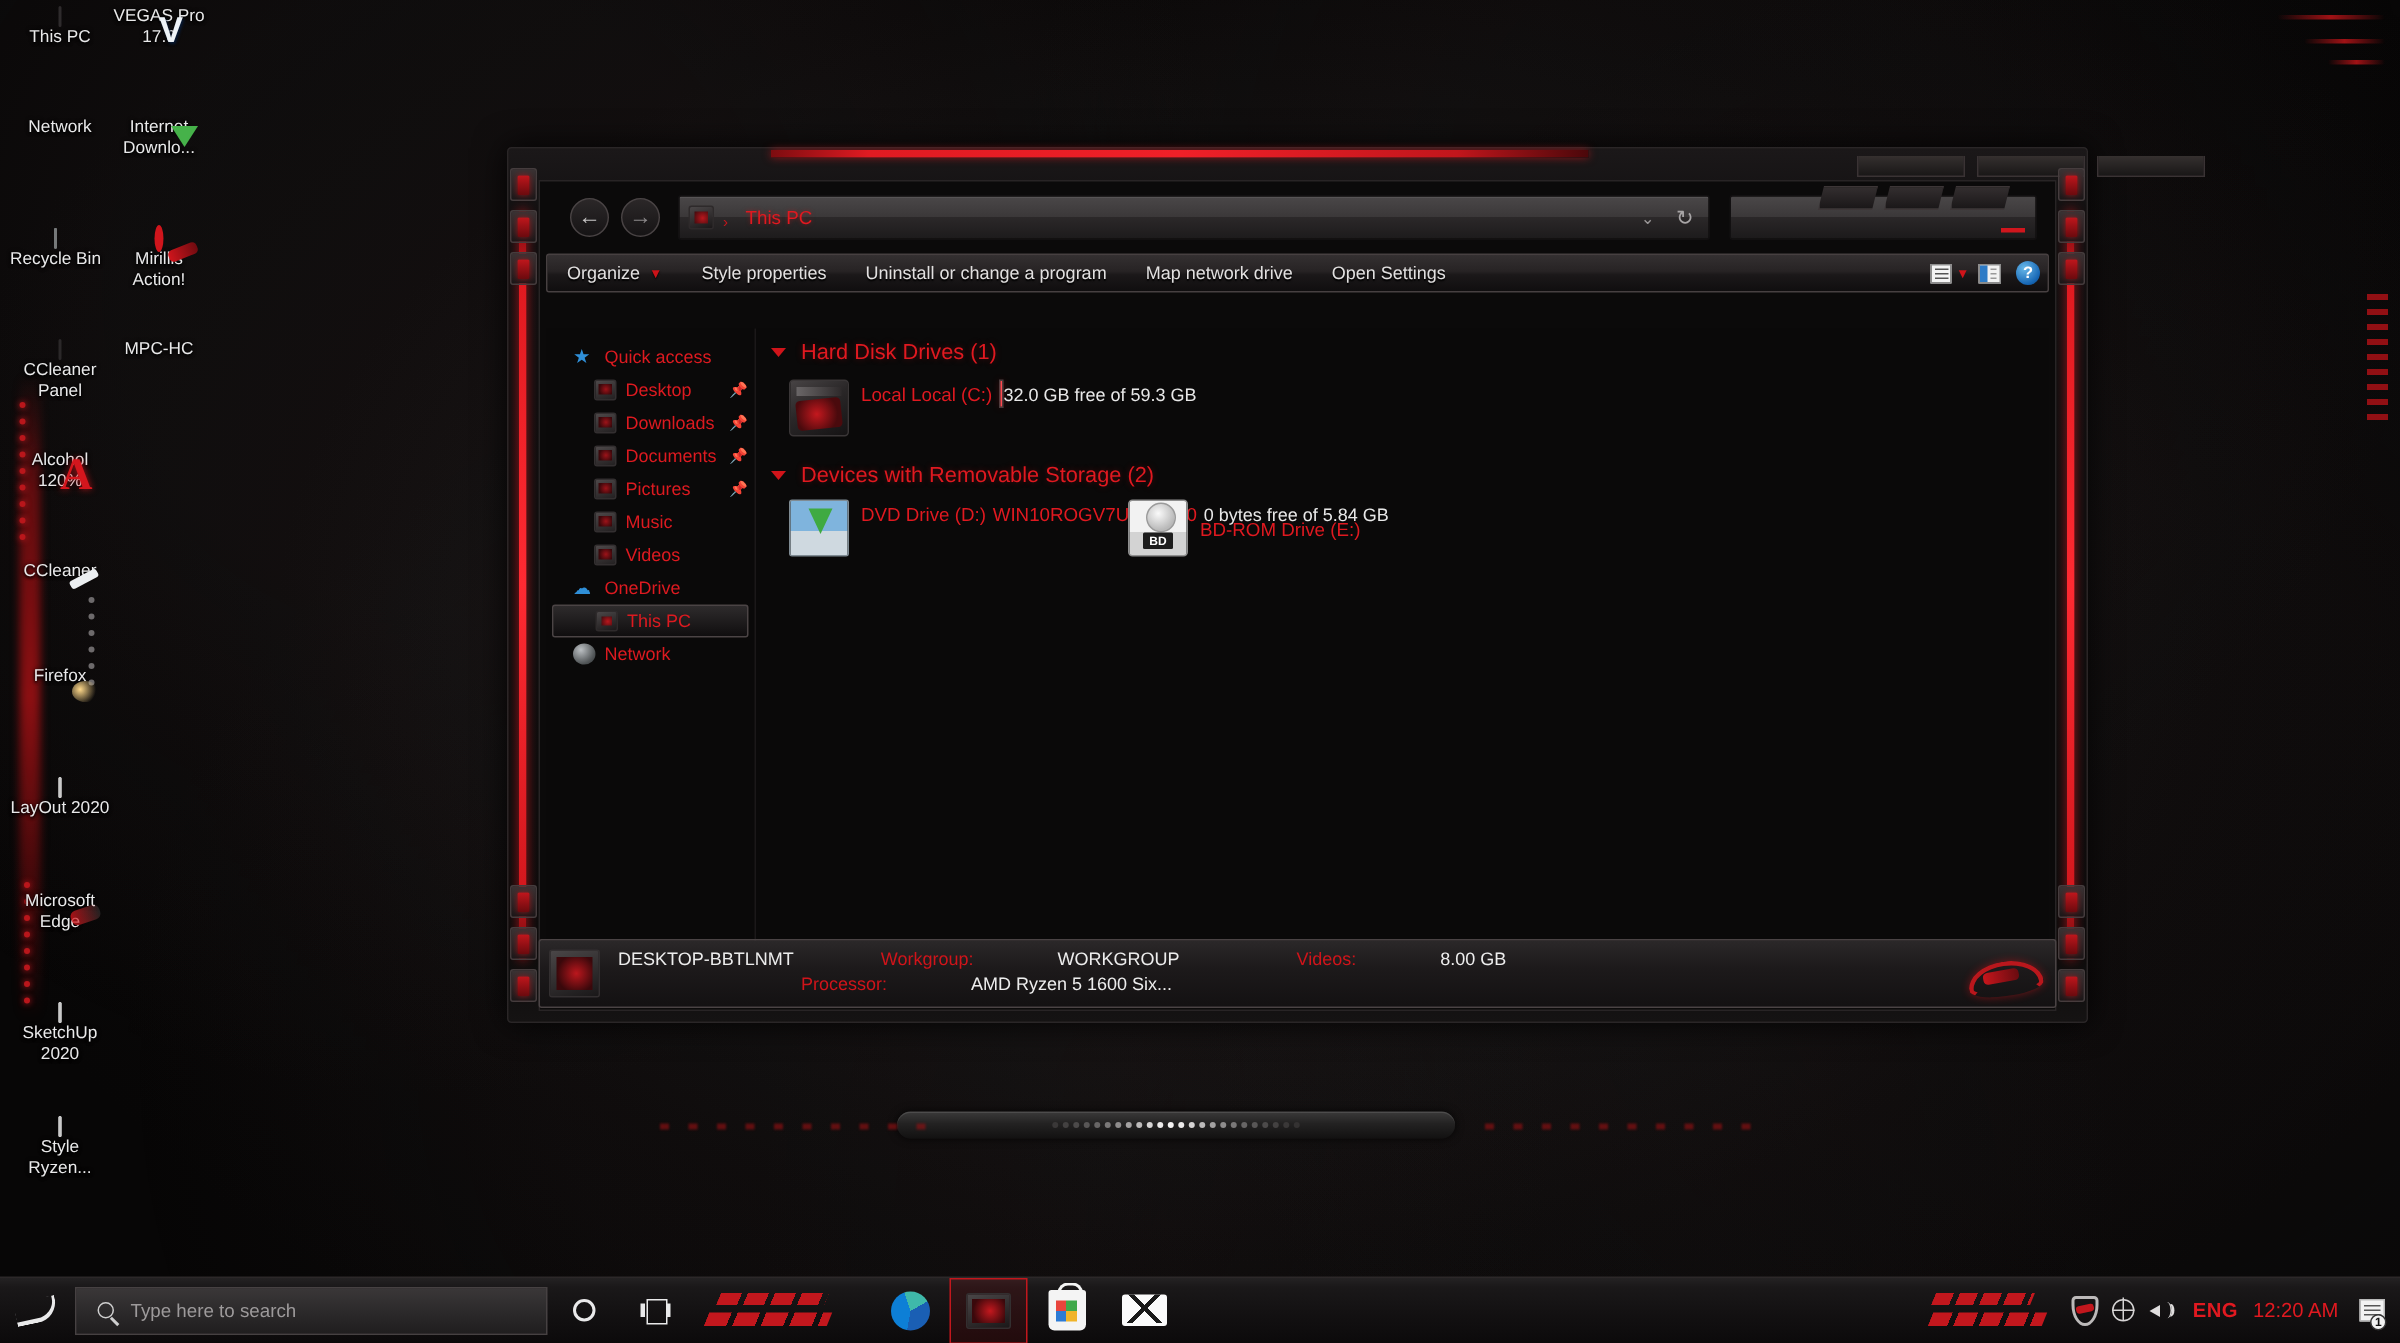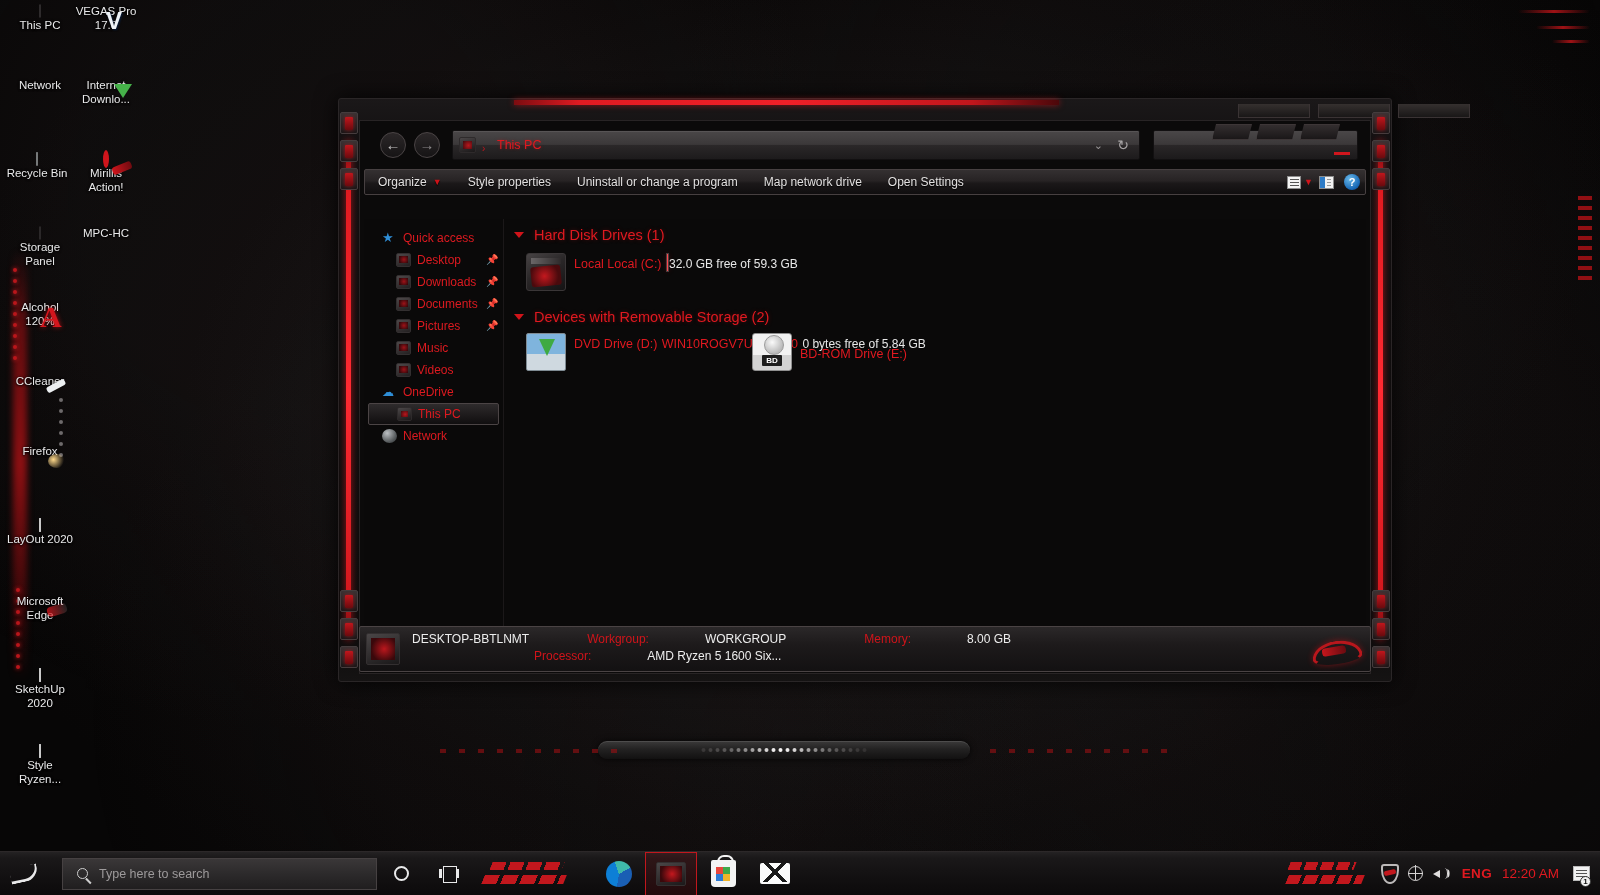--- a/index.html
+++ b/index.html
@@ -433,21 +433,21 @@
     display:flex; align-items:center;
   }
   .tb-start {
     width:48px; height:44px; display:flex; align-items:center; justify-content:center; cursor:pointer;
   }
   .tb-start .swoosh {
     width:28px; height:16px; border-bottom:3px solid #e9e9ea; border-right:2px solid #e9e9ea;
     border-radius:0 0 14px 0; transform:rotate(-12deg);
   }
   .tb-search {
-    width:315px; height:32px; margin-left:14px;
+    width:315px; height:32px; margin-left:2px;
     background:linear-gradient(180deg,#3a3738 0%, #2c2a2b 50%, #201e1f 100%);
     border:1px solid #464142;
     display:flex; align-items:center; padding-left:14px; cursor:text;
   }
   .tb-search .mag {
     width:11px; height:11px; border:1.7px solid #cfcfcf; border-radius:50%; position:relative; margin-right:11px;
   }
   .tb-search .mag::after {
     content:""; position:absolute; right:-5px; bottom:-4px; width:7px; height:1.7px;
     background:#cfcfcf; transform:rotate(45deg);
@@ -667,21 +667,21 @@
       <span></span>
   </div>
 
   <div class="desk-icons" id="desk-icons">
       <div class="dicon" style="left: 6px; top: 4px;"><span class="glyph ic-monitor"></span><span class="lbl">This PC</span></div>
       <div class="dicon sel" style="left: 72px; top: 4px;"><span class="glyph ic-vegas"></span><span class="lbl">VEGAS Pro 17.0</span></div>
       <div class="dicon" style="left: 6px; top: 78px;"><span class="glyph ic-globe"></span><span class="lbl">Network</span></div>
       <div class="dicon" style="left: 72px; top: 78px;"><span class="glyph ic-download"></span><span class="lbl">Internet Downlo...</span></div>
       <div class="dicon" style="left: 3px; top: 152px;"><span class="glyph ic-bin"></span><span class="lbl">Recycle Bin</span></div>
       <div class="dicon" style="left: 72px; top: 152px;"><span class="glyph ic-mirillis"></span><span class="lbl">Mirillis Action!</span></div>
-      <div class="dicon" style="left: 6px; top: 226px;"><span class="glyph ic-laptop"></span><span class="lbl">Storage Panel</span></div>
+      <div class="dicon" style="left: 6px; top: 226px;"><span class="glyph ic-laptop"></span><span class="lbl">CCleaner Panel</span></div>
       <div class="dicon" style="left: 72px; top: 226px;"><span class="glyph ic-mpc"></span><span class="lbl">MPC-HC</span></div>
       <div class="dicon" style="left: 6px; top: 300px;"><span class="glyph ic-alcohol"></span><span class="lbl">Alcohol 120%</span></div>
       <div class="dicon" style="left: 6px; top: 374px;"><span class="glyph ic-ccleaner"></span><span class="lbl">CCleaner</span></div>
       <div class="dicon" style="left: 6px; top: 444px;"><span class="glyph ic-firefox"></span><span class="lbl">Firefox</span></div>
       <div class="dicon" style="left: 6px; top: 518px;"><span class="glyph ic-layout"></span><span class="lbl">LayOut 2020</span></div>
       <div class="dicon" style="left: 6px; top: 594px;"><span class="glyph ic-edge"></span><span class="lbl">Microsoft Edge</span></div>
       <div class="dicon" style="left: 6px; top: 668px;"><span class="glyph ic-sketchup"></span><span class="lbl">SketchUp 2020</span></div>
       <div class="dicon" style="left: 6px; top: 744px;"><span class="glyph ic-style"></span><span class="lbl">Style Ryzen...</span></div>
     </div>
 </div>
@@ -851,21 +851,21 @@
     </div>
   </div>
 
   <div class="details-pane">
     <span class="dp-ico"></span>
     <span class="dp-fields">
       <span class="dp-row">
         <span class="dp-name">DESKTOP-BBTLNMT</span>
         <span class="dp-key">Workgroup:</span>
         <span class="dp-val">WORKGROUP</span>
-        <span class="dp-key">Memory:</span>
+        <span class="dp-key">Videos:</span>
         <span class="dp-val">8.00 GB</span>
       </span>
       <span class="dp-row" style="padding-left:122px;">
         <span class="dp-key">Processor:</span>
         <span class="dp-val">AMD Ryzen 5 1600 Six...</span>
       </span>
     </span>
     <span class="rog-logo"></span>
   </div>
 </div>

